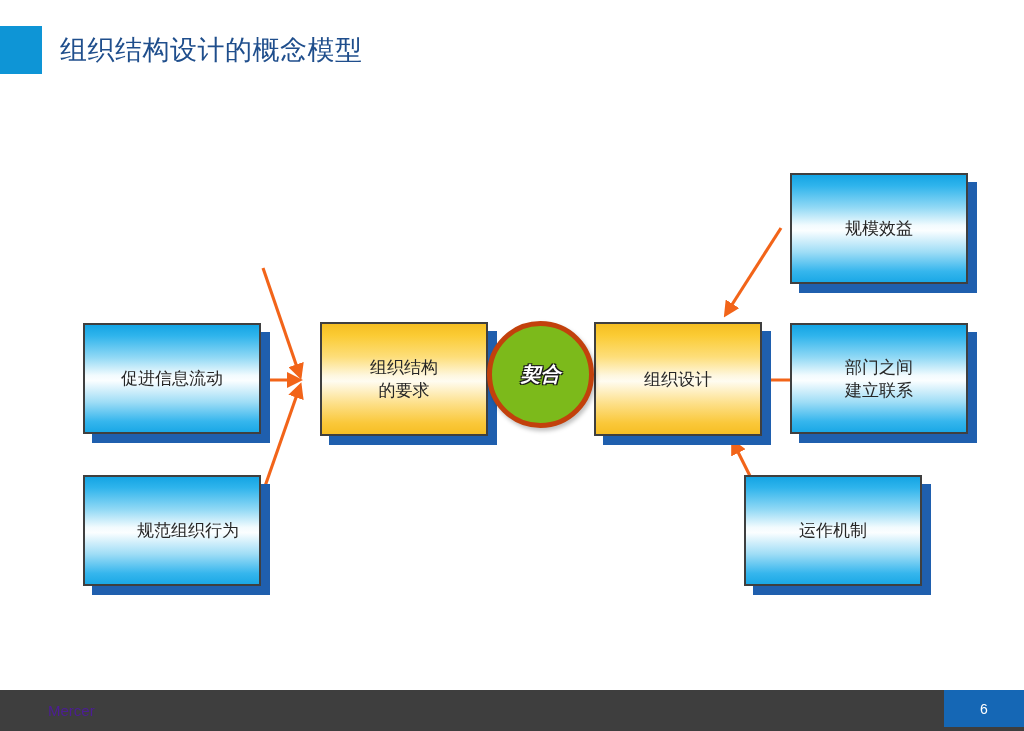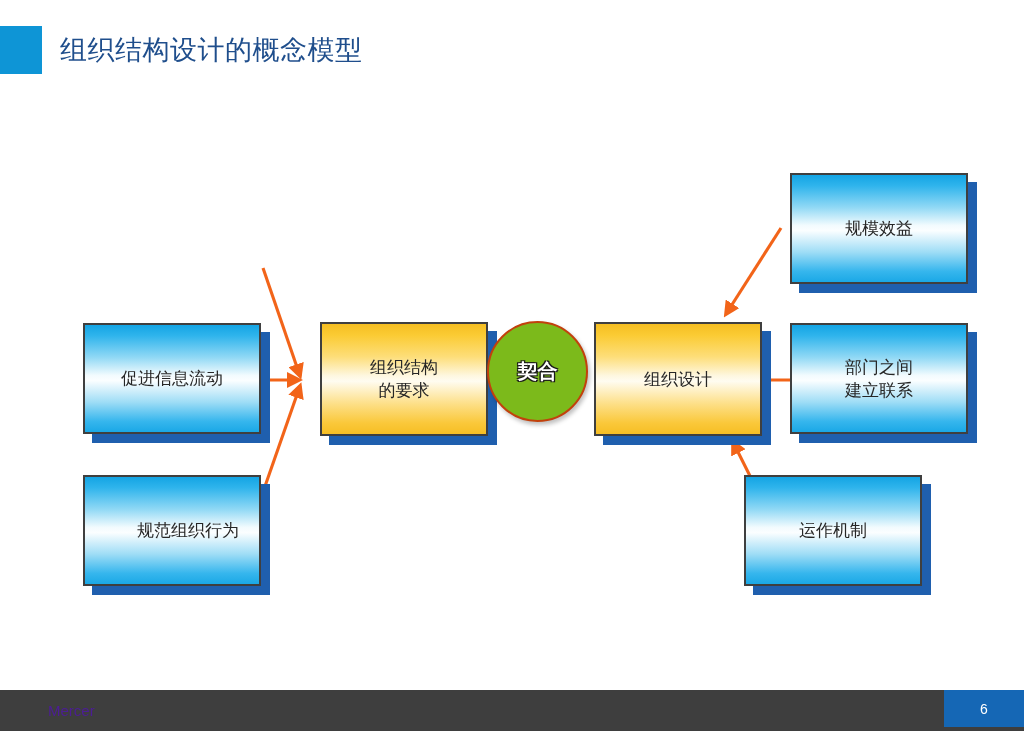--- a/index.html
+++ b/index.html
@@ -104,26 +104,27 @@
 
   
   #fit-circle {
     position: absolute;
     left: 487px;
     top: 321px;
     width: 97px;
     height: 97px;
     border-radius: 50%;
     background: #7CBA1B;
-    border: 2px solid #c2410c;
+    border: 5px solid #c2410c;
     display: flex;
     align-items: center;
     justify-content: center;
     z-index: 5;
     box-shadow: 2px 3px 4px rgba(0,0,0,0.25);
+    font-style: italic;
   }
   #fit-circle-label {
     font-size: 20px;
     font-weight: bold;
     color: #ffffff;
     font-family: "DejaVu Sans", "Liberation Sans", sans-serif;
     text-shadow:
       -1.2px -1.2px 0 #1a1a1a,
        1.2px -1.2px 0 #1a1a1a,
       -1.2px  1.2px 0 #1a1a1a,

